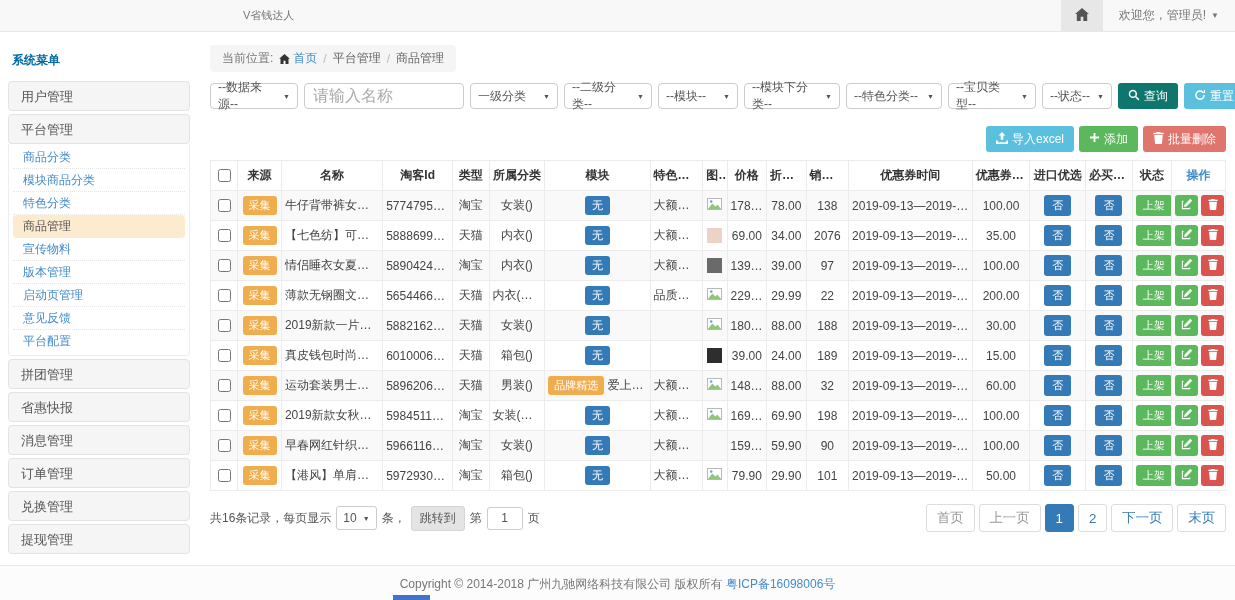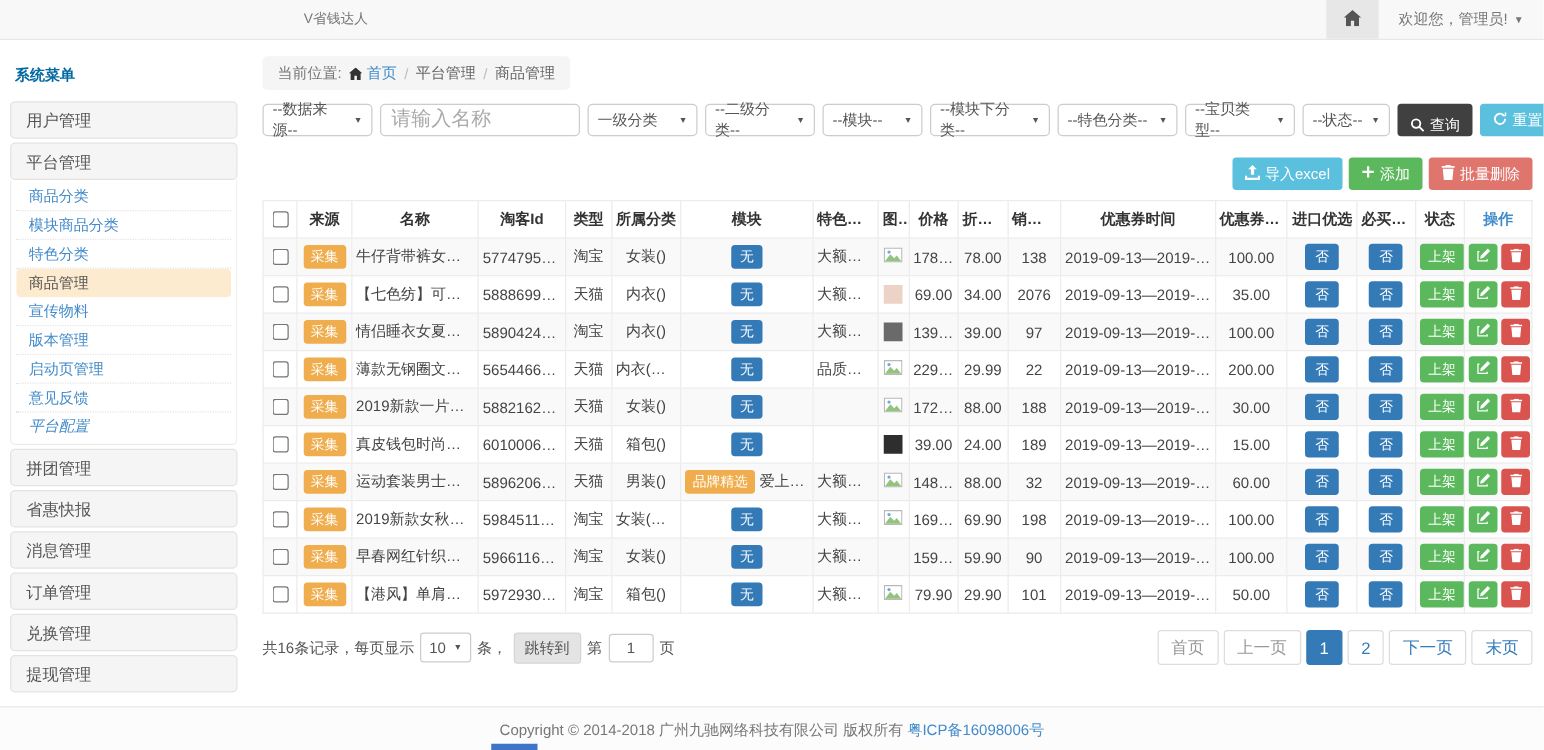--- a/index.html
+++ b/index.html
@@ -17,37 +17,37 @@
   .welcome .caret { font-size:8px; color:#777; }
   
   .page { position:relative; height:533px; overflow:hidden; }
   
   .sidebar { position:absolute; left:8px; top:14px; width:182px; }
   .sidebar-title { font-size:12px; font-weight:bold; color:#0369a1; margin:6px 0 12px 4px; }
   .panel { margin-bottom:3px; border-radius:4px; }
   .panel-head { height:30px; line-height:30px; padding-left:12px; background:#f5f5f5; border:1px solid #e3e3e3; border-radius:4px; color:#555; font-size:13px; cursor:pointer; }
   .panel-body { background:#fff; border:1px solid #eee; border-top:none; border-radius:0 0 4px 4px; padding:2px 4px; }
   .sub-item { height:23px; line-height:23px; padding-left:10px; color:#428bca; border-bottom:1px dotted #e5e5e5; cursor:pointer; }
-  .sub-item:last-child { border-bottom:none;font-style:italic; }
+  .sub-item:last-child { border-bottom:none; }
   .sub-item.active { background:#fdebd0; border-radius:4px; color:#555; border-bottom-color:transparent; }
   
   .content { margin-left:210px; margin-right:9px; padding-top:13px; }
   .breadcrumb { display:inline-flex; align-items:center; gap:6px; background:#f5f5f5; border-radius:4px; padding:5px 12px; color:#777; }
   .breadcrumb .home-link { color:#428bca; cursor:pointer; display:inline-flex; align-items:center; gap:3px; }
   .breadcrumb .bc-home-ic { color:#333; display:inline-flex; }
   .breadcrumb .sep { color:#bbb; }
   .breadcrumb .crumb { color:#666; }
   
   .filter-bar { display:flex; align-items:center; gap:6px; margin-top:11px; flex-wrap:nowrap; }
   .fselect { height:26px; border:1px solid #ccc; border-radius:4px; background:#fff; display:inline-flex; align-items:center; justify-content:space-between; padding:0 7px; color:#555; cursor:pointer; flex:none; }
   .fselect .caret { font-size:7px; color:#555; margin-left:6px; }
   .name-input { height:26px; width:160px; border:1px solid #ccc; border-radius:4px; padding:0 8px; font-size:16px; color:#555; flex:none; }
   .name-input::placeholder { color:#aaa; }
   .btn { height:26px; border:none; border-radius:3px; color:#fff; font-size:12px; display:inline-flex; align-items:center; gap:4px; padding:0 10px; cursor:pointer; flex:none; }
-  .btn-primary { background:#404040;align-items:flex-end; }
+  .btn-primary { background:#0f766e; }
   .btn-info { background:#5bc0de; }
   .btn-success { background:#5cb85c; }
   .btn-danger { background:#e0756e; }
   
   .action-row { display:flex; justify-content:flex-end; gap:5px; margin-top:17px; }
   
   table.grid { width:100%; border-collapse:collapse; table-layout:fixed; margin-top:8px; }
   .grid th, .grid td { border:1px solid #ececec; border-top:none; padding:4px 3px; text-align:center; overflow:hidden; white-space:nowrap; text-overflow:ellipsis; }
   .grid thead th { border-top:1px solid #ececec; color:#333; font-weight:bold; background:#fff; padding:5px 3px; }
   .grid thead th.th-ops { color:#428bca; }
@@ -432,21 +432,21 @@
             <td>女装()</td>
             <td><span class="badge-blue">无</span></td>
             <td></td>
             <td><span class="thumb-broken">
                 <svg width="15" height="12" viewBox="0 0 15 12">
                   <rect x="0.5" y="0.5" width="14" height="11" fill="#fff" stroke="#b8b8b8"></rect>
                   <circle cx="4.2" cy="3.6" r="1.3" fill="#6fa8dc"></circle>
                   <path d="M1 11 L5.2 5.4 L8.4 8.6 L10.4 6.4 L14 11 Z" fill="#93c47d"></path>
                 </svg>
               </span></td>
-            <td>172.55</td>
+            <td>180.72</td>
             <td>88.00</td>
             <td>188</td>
             <td>2019-09-13—2019-09-19</td>
             <td>30.00</td>
             <td><span class="badge-btn">否</span></td>
             <td><span class="badge-btn">否</span></td>
             <td><span class="badge-green">上架</span></td>
             <td><span class="ops-wrap">
                 <button class="op-btn op-edit">
                   <span><svg width="12" height="12" viewBox="0 0 14 14" fill="#fff">

